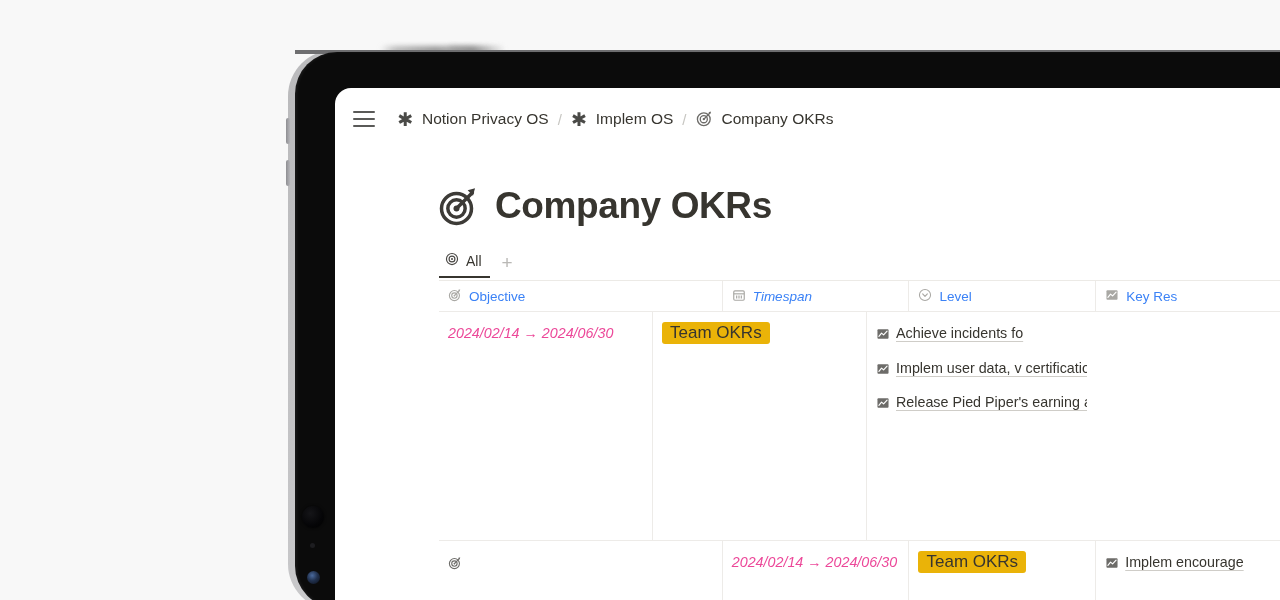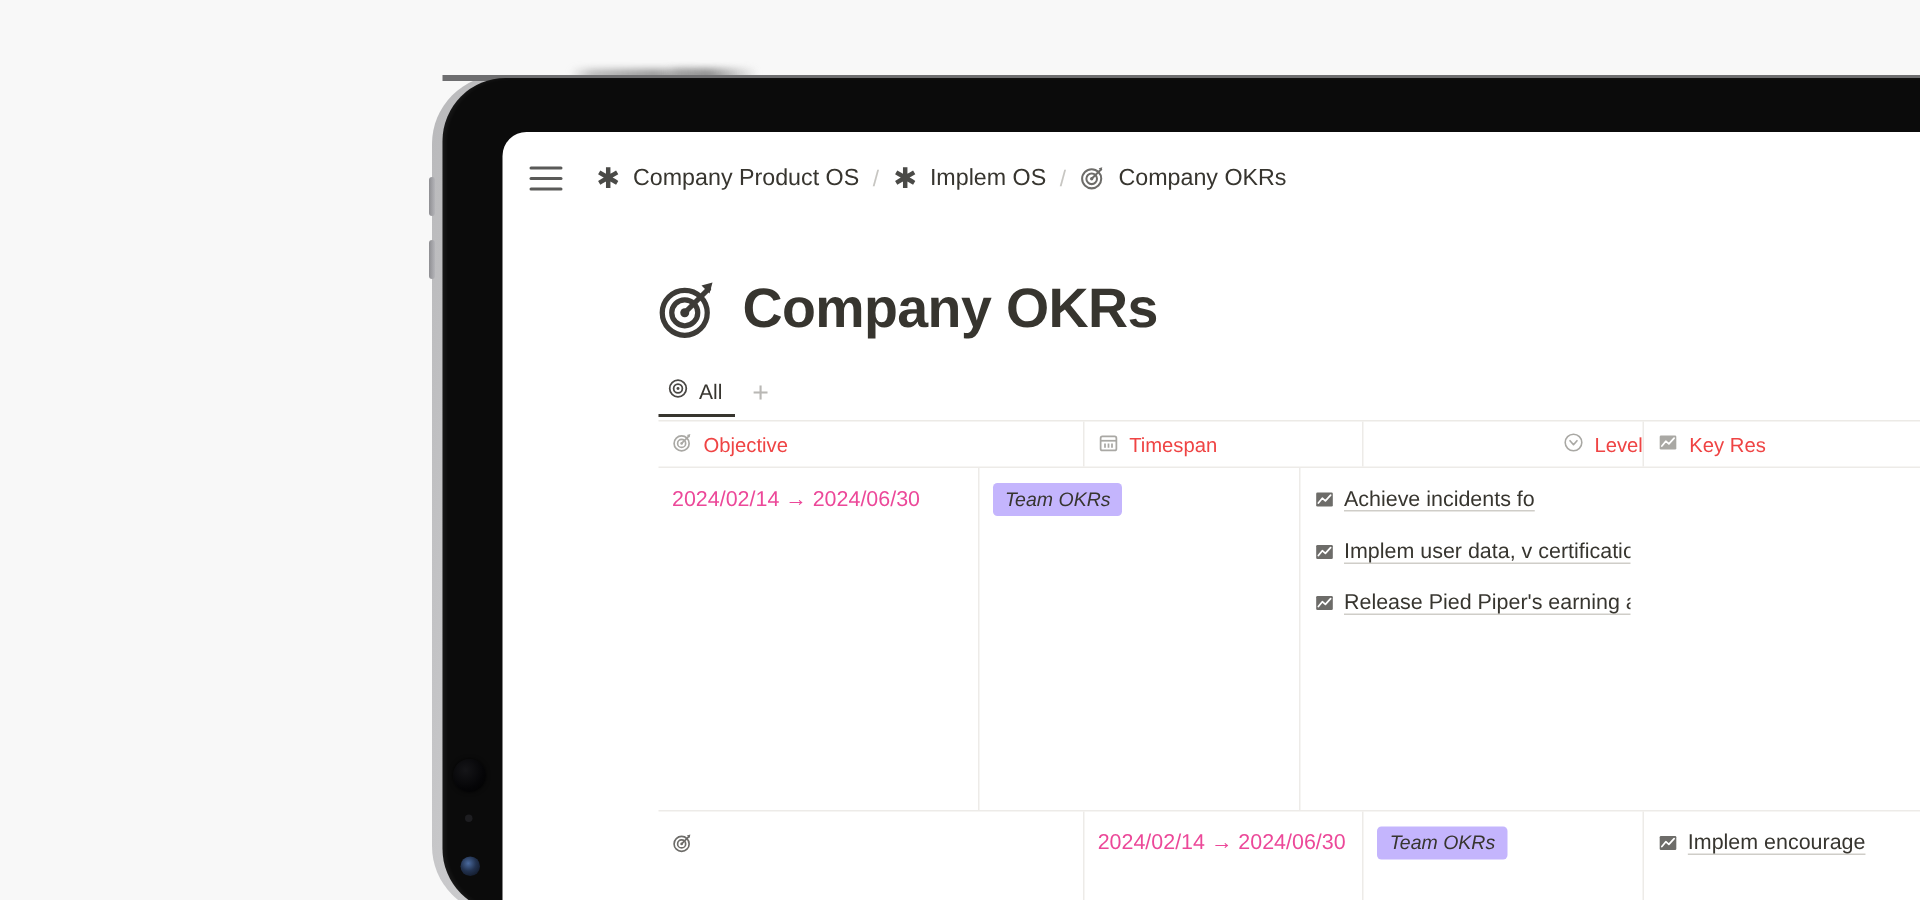--- a/index.html
+++ b/index.html
@@ -245,29 +245,29 @@
   .tbl-row {
     display: flex;
     border-bottom: 1px solid #edebe8;
   }
   .tbl-head .cell {
     height: 30px;
     display: flex;
     align-items: center;
     gap: 7px;
     font-size: 13.5px;
-    color: #ef4444;
+    color: #3b82f6;
   }
   .cell {
     padding: 8px 0 8px 9px;
     border-right: 1px solid #edebe8;
   }
   .c-obj  { width: 326px; }
-  .c-time { width: 214px; }
-  .c-lvl  { width: 214px; justify-content: flex-end; }
+  .c-time { width: 214px; font-style: italic; }
+  .c-lvl  { width: 214px; }
   .c-kr   { width: 220px; border-right: none; }
 
   .tbl-body .cell { padding-top: 10px; padding-bottom: 10px; }
   .row-1 .cell { min-height: 228px; }
   .row-2 .cell { min-height: 59px; }
 
   .obj-line {
     display: block;
     font-size: 14.3px;
     line-height: 23px;
@@ -283,27 +283,26 @@
     vertical-align: -3px;
     margin-right: 6px;
   }
   .date-txt {
     font-size: 14.3px;
     color: #ec4899;
     line-height: 22px;
   }
   .pill {
     display: inline-block;
-    background: #c4b5fd;
+    background: #eab308;
     color: #37352f;
-    font-size: 13px;
+    font-size: 17px;
     line-height: 20px;
     padding: 1px 8px;
     border-radius: 3px;
-    font-style: italic;
   }
   .kr-item {
     font-size: 14.3px;
     line-height: 22.5px;
     color: #37352f;
     margin-bottom: 9px;
     text-decoration: underline;
     text-decoration-color: #cfcdc8;
     text-underline-offset: 3px;
     white-space: nowrap;
@@ -335,21 +334,21 @@
     <div class="topbar">
 
       <div class="hamburger">
         <i></i>
           <i></i>
           <i></i>
       </div>
 
       <div class="crumb">
         <span class="ic-notion">✱</span>
-        <span>Company Product OS</span>
+        <span>Notion Privacy OS</span>
       </div>
       <span class="crumb-sep">/</span>
 
       <div class="crumb">
         <span class="ic-notion">✱</span>
         <span>Implem OS</span>
       </div>
       <span class="crumb-sep">/</span>
 
       <div class="crumb">

